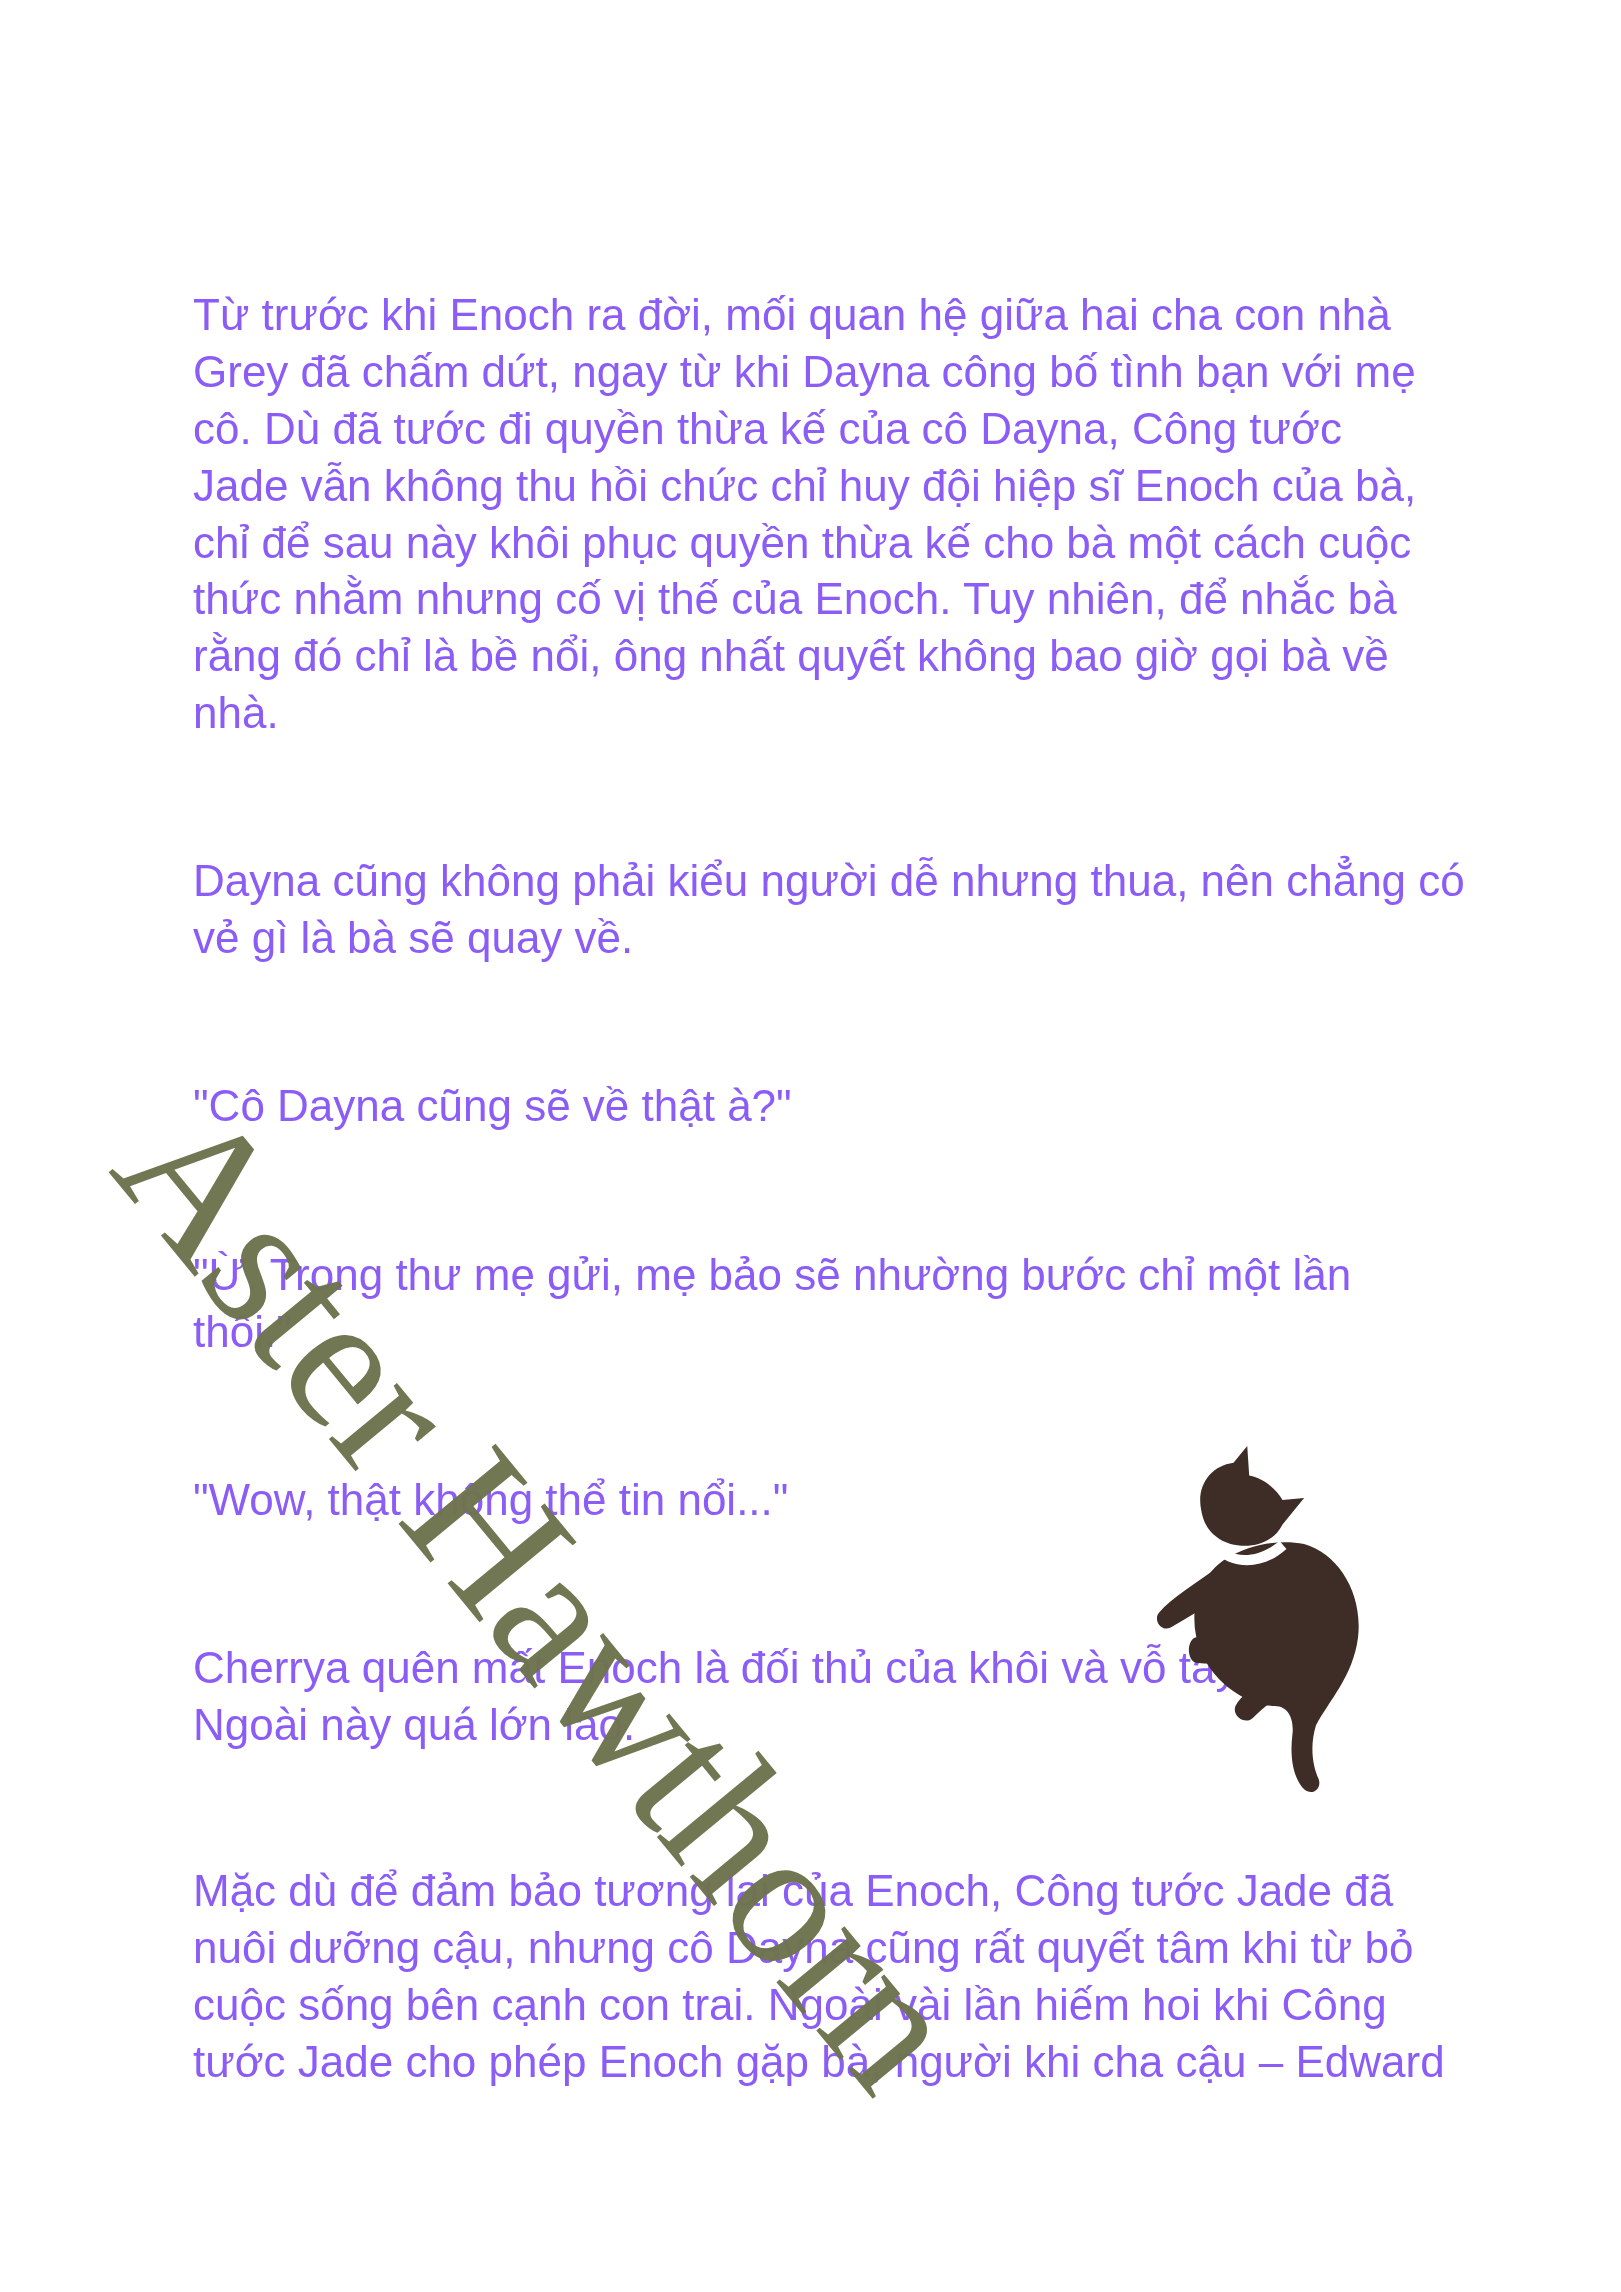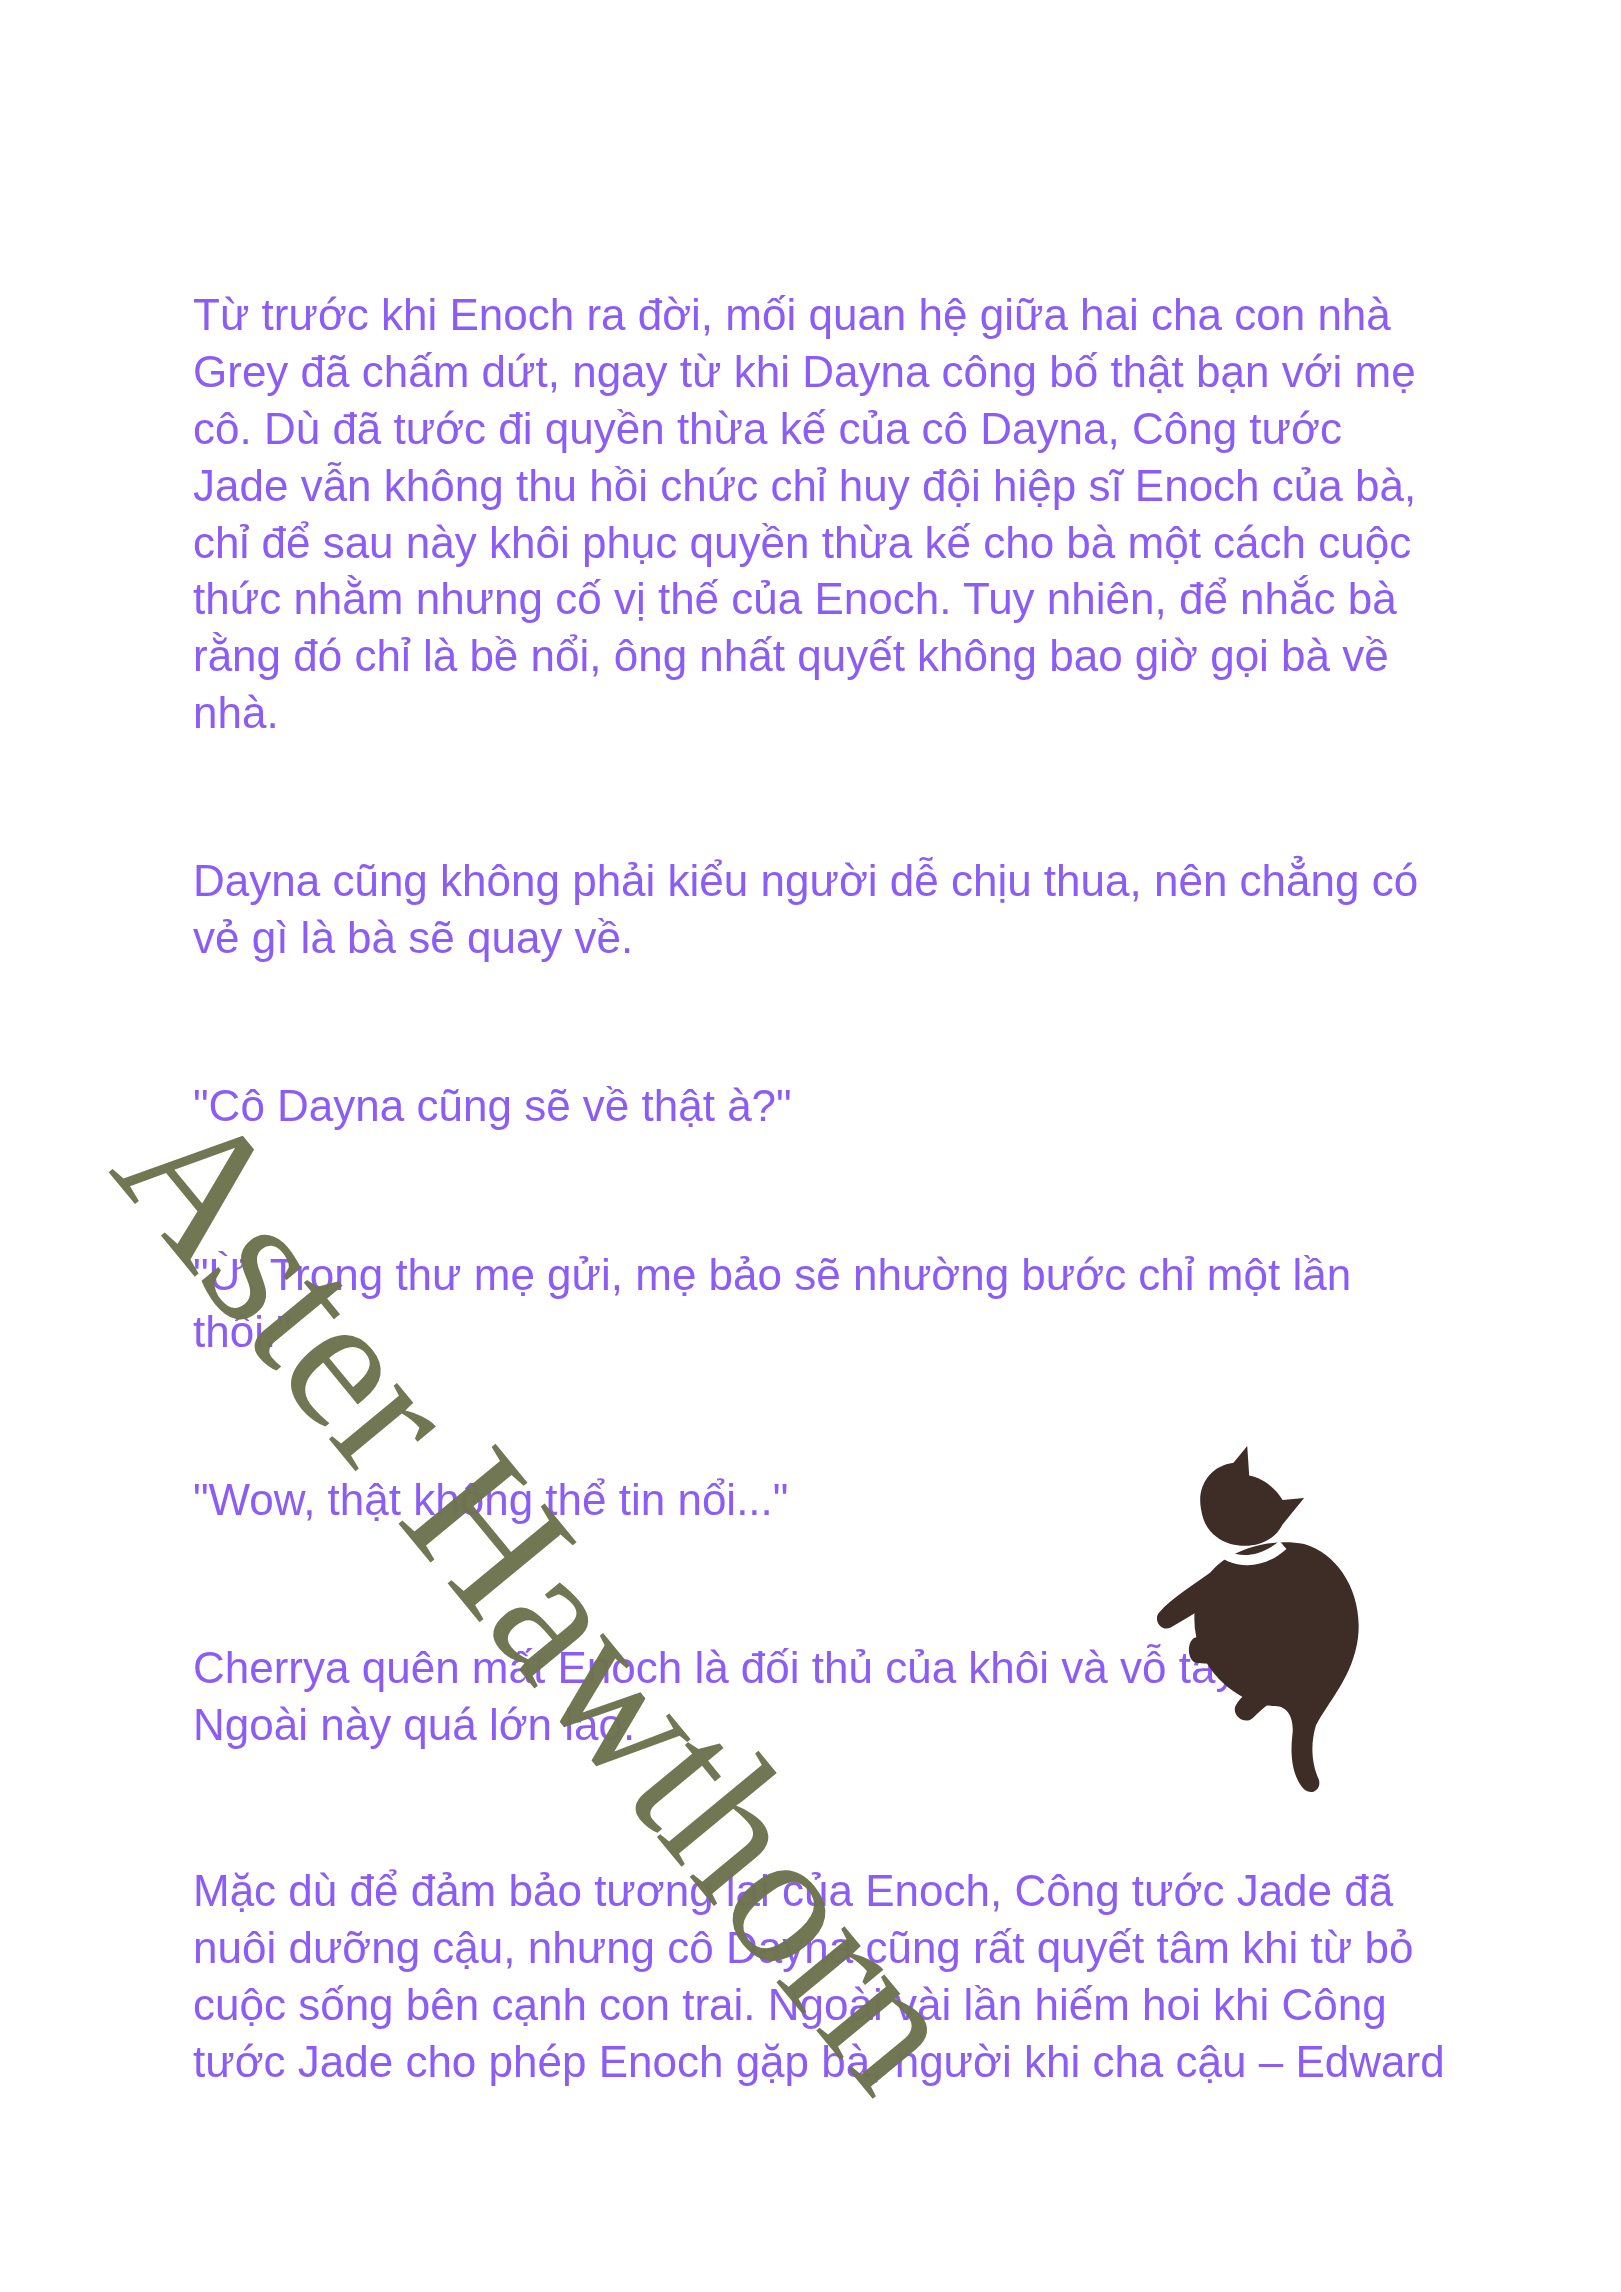--- a/index.html
+++ b/index.html
@@ -21,31 +21,31 @@
   }
   .cat { position: absolute; left: 1157px; top: 1392px; width: 255px; height: 412px; z-index: 4; }
 </style>
 </head>
 <body>
 
 <div class="page">
 
   <div>
     <div class="line" style="top:286px">Từ trước khi Enoch ra đời, mối quan hệ giữa hai cha con nhà</div>
-    <div class="line" style="top:343px">Grey đã chấm dứt, ngay từ khi Dayna công bố thật bạn với mẹ</div>
+    <div class="line" style="top:343px">Grey đã chấm dứt, ngay từ khi Dayna công bố tình bạn với mẹ</div>
     <div class="line" style="top:400px">cô. Dù đã tước đi quyền thừa kế của cô Dayna, Công tước</div>
     <div class="line" style="top:457px">Jade vẫn không thu hồi chức chỉ huy đội hiệp sĩ Enoch của bà,</div>
     <div class="line" style="top:514px">chỉ để sau này khôi phục quyền thừa kế cho bà một cách cuộc</div>
     <div class="line" style="top:570px">thức nhằm nhưng cố vị thế của Enoch. Tuy nhiên, để nhắc bà</div>
     <div class="line" style="top:627px">rằng đó chỉ là bề nổi, ông nhất quyết không bao giờ gọi bà về</div>
     <div class="line" style="top:684px">nhà.</div>
   </div>
 
   <div>
-    <div class="line" style="top:852px">Dayna cũng không phải kiểu người dễ chịu thua, nên chẳng có</div>
+    <div class="line" style="top:852px">Dayna cũng không phải kiểu người dễ nhưng thua, nên chẳng có</div>
     <div class="line" style="top:909px">vẻ gì là bà sẽ quay về.</div>
   </div>
 
   <div>
     <div class="line" style="top:1077px">"Cô Dayna cũng sẽ về thật à?"</div>
   </div>
 
   <div>
     <div class="line" style="top:1246px">"Ừ. Trong thư mẹ gửi, mẹ bảo sẽ nhường bước chỉ một lần</div>
     <div class="line" style="top:1303px">thôi."</div>

